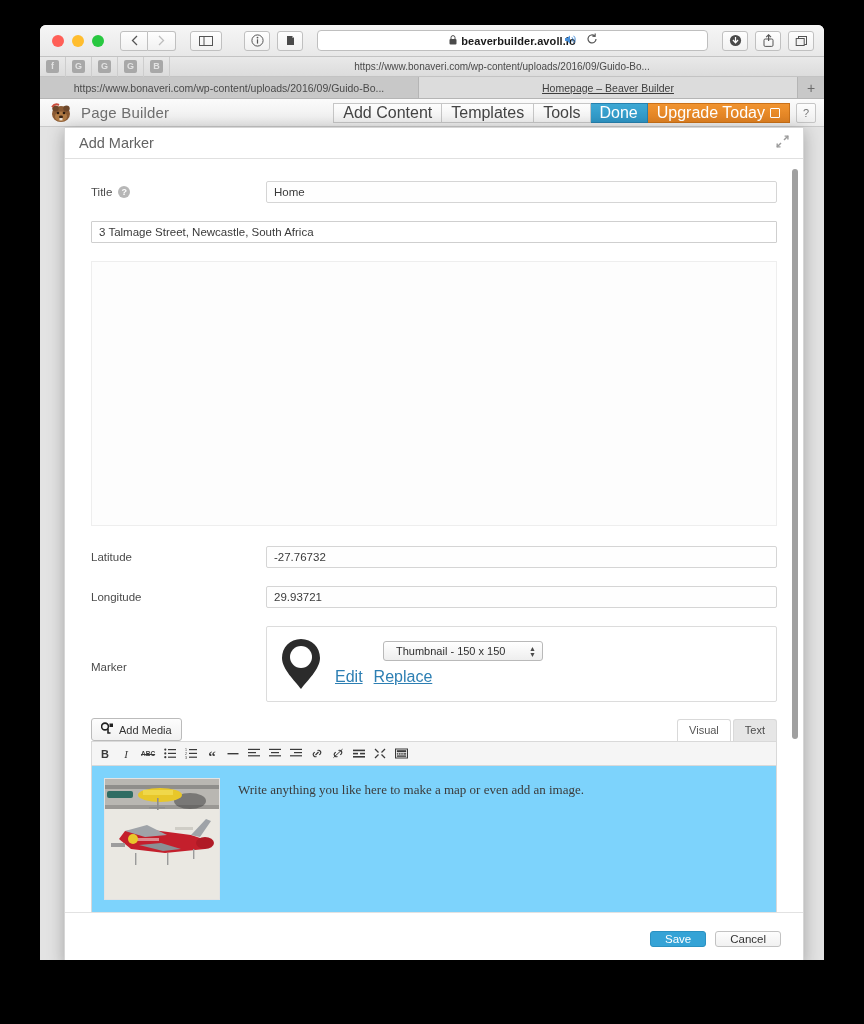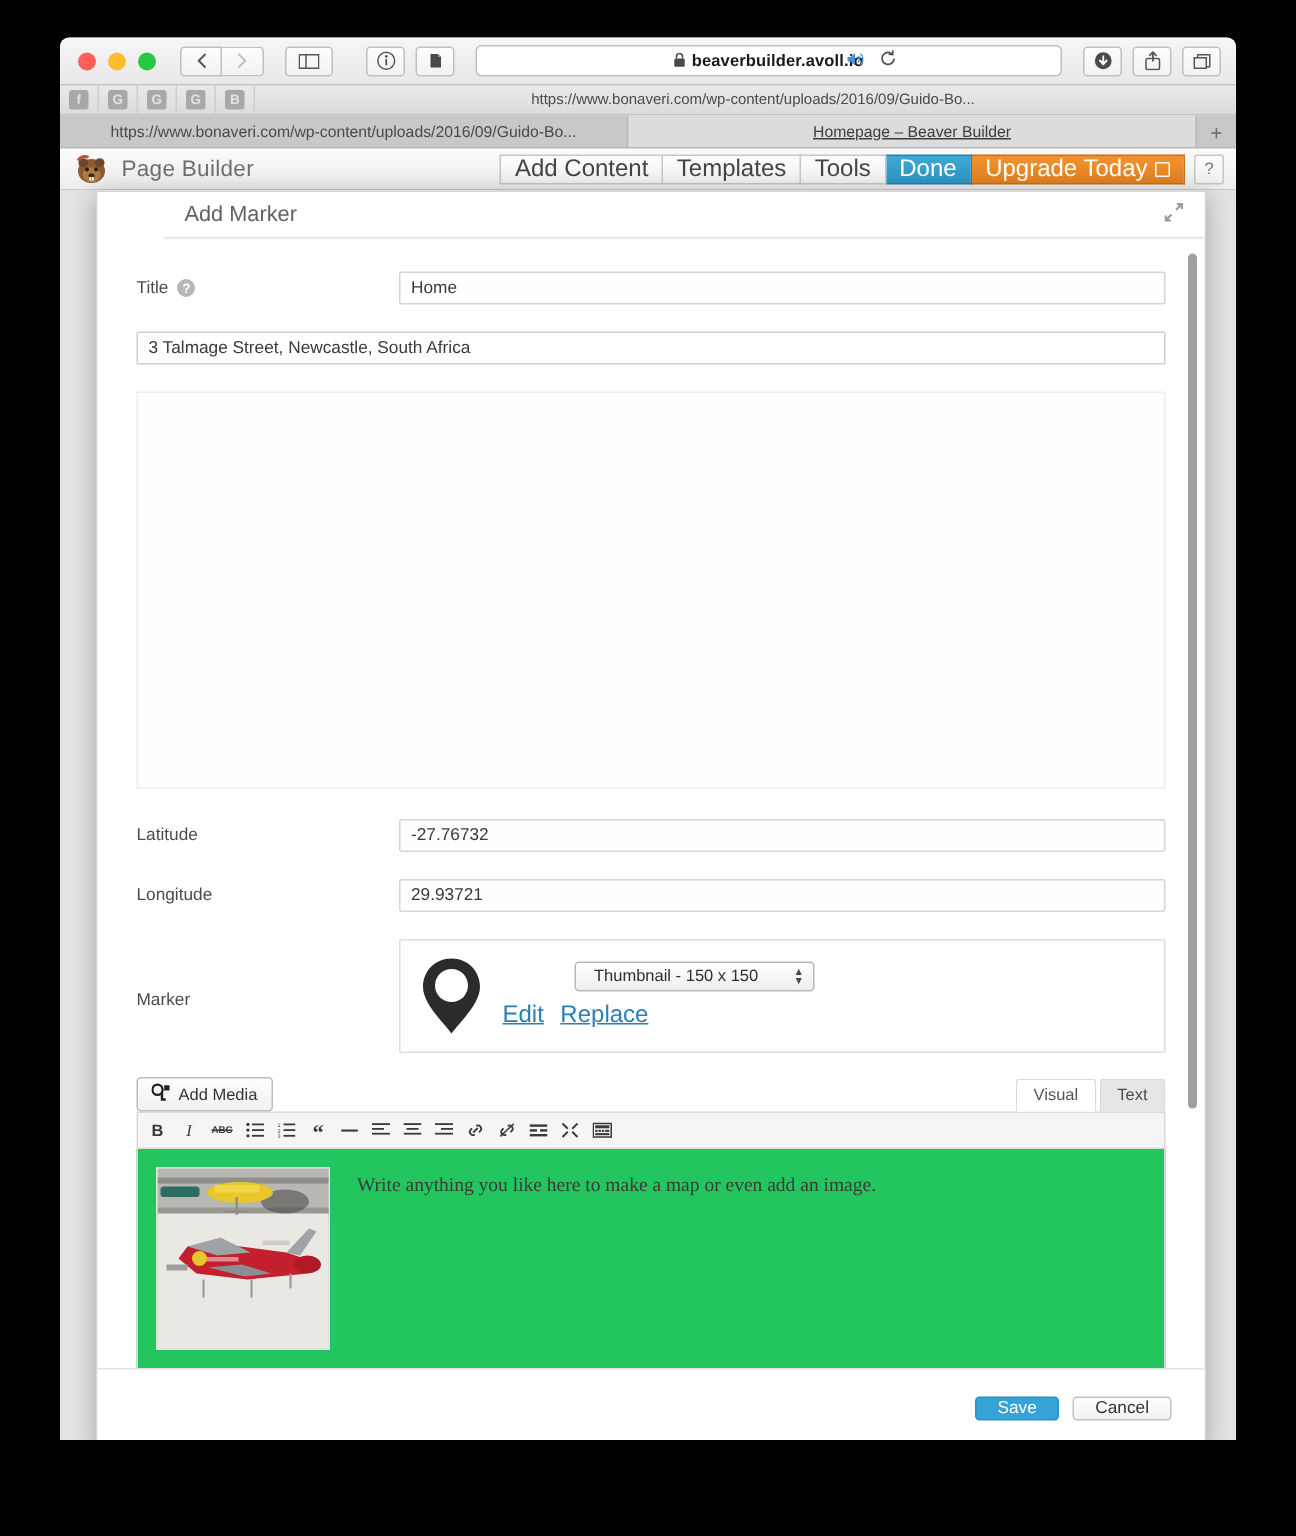--- a/index.html
+++ b/index.html
@@ -190,21 +190,20 @@
     display: flex; flex-direction: column;
     border: 1px solid #d6d6d6;
   }
   #modal-header {
     height: 31px;
     border-bottom: 1px solid #e0e0e0;
     display: flex; align-items: center;
     padding: 0 14px;
     background: #fff;
     flex: 0 0 auto;
-    margin-left: 44px;
   }
   #modal-title { font-size: 14.5px; color: #636363; }
   #modal-collapse { margin-left: auto; color: #9a9a9a; font-size: 12px; }
 
   #modal-body {
     flex: 1 1 auto;
     overflow: hidden;
     position: relative;
     padding: 0;
   }
@@ -326,21 +325,21 @@
   }
   .tb-icon {
     font-size: 11px; color: #3a3a3a;
     display: flex; align-items: center; justify-content: center;
     min-width: 12px; height: 14px;
   }
 
   #editor-content {
     border: 1px solid #d9d9d9;
     border-top: none;
-    background: #22c55e;
+    background: #7dd3fc;
     min-height: 180px;
     padding: 12px;
     display: flex; gap: 18px;
   }
   #editor-image {
     width: 116px; height: 122px;
     flex: 0 0 auto;
     border: 1px solid #e3e3e3;
     position: relative;
     overflow: hidden;

